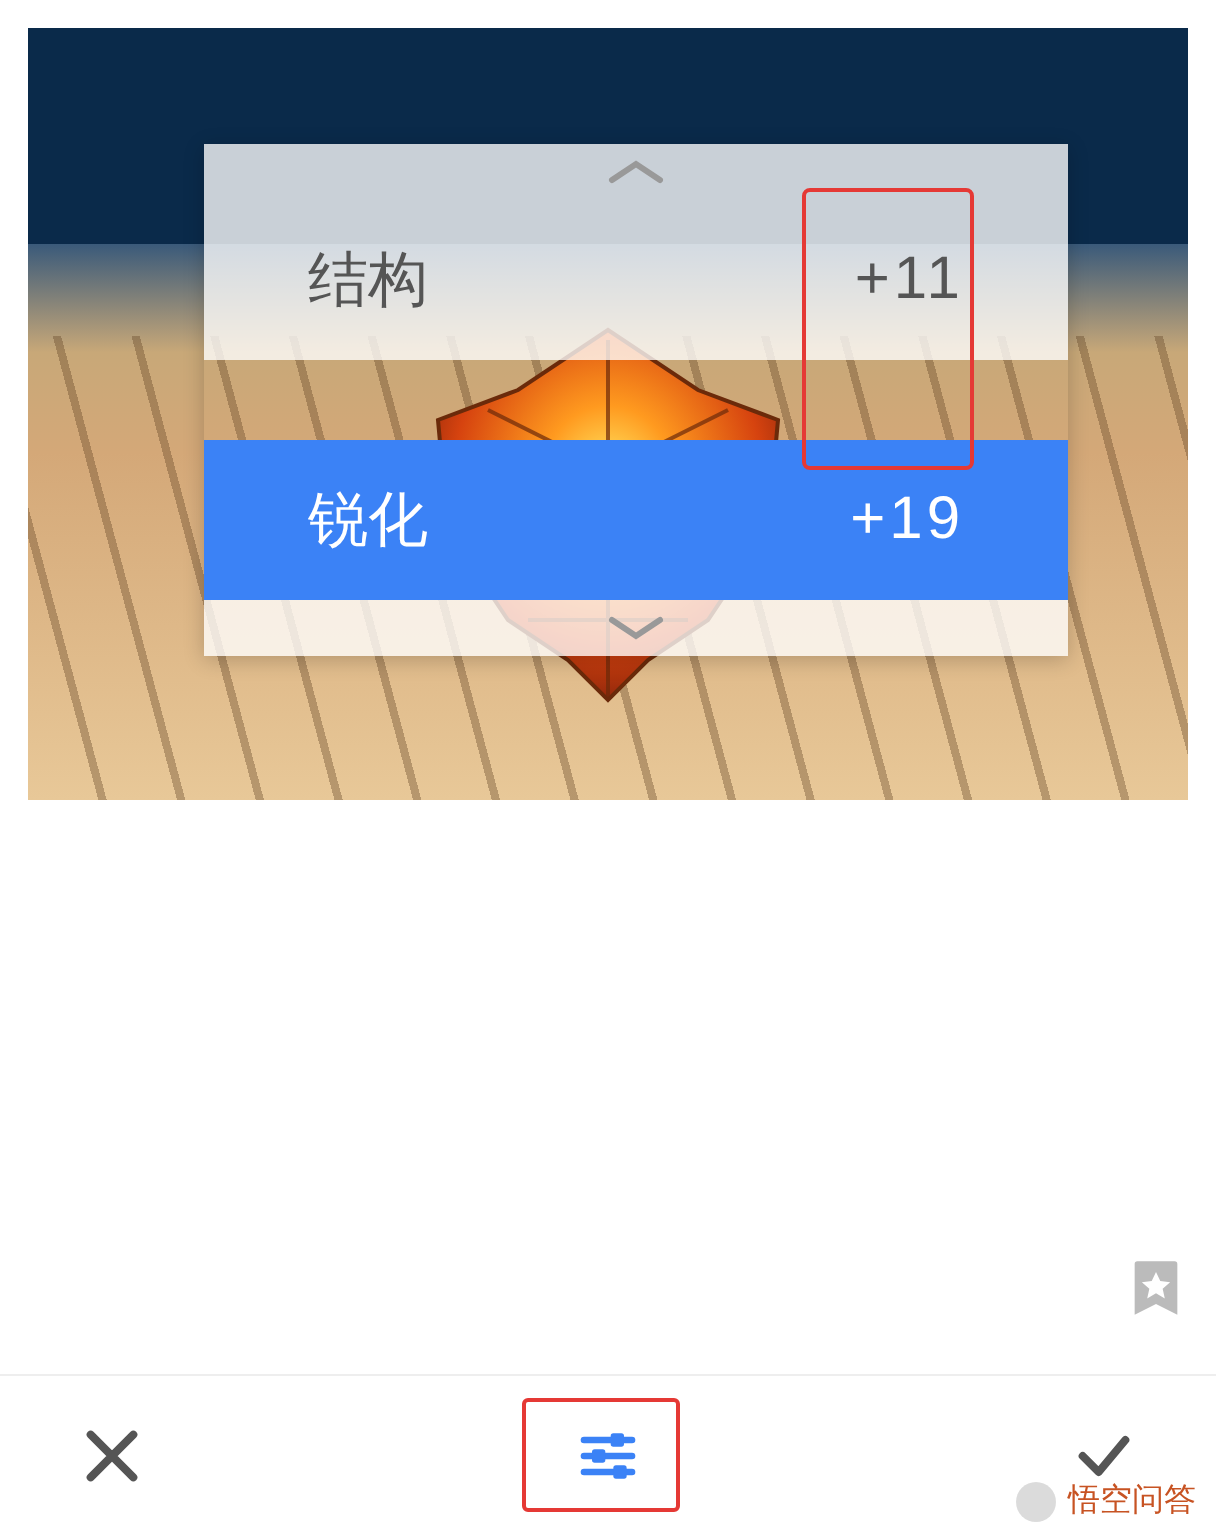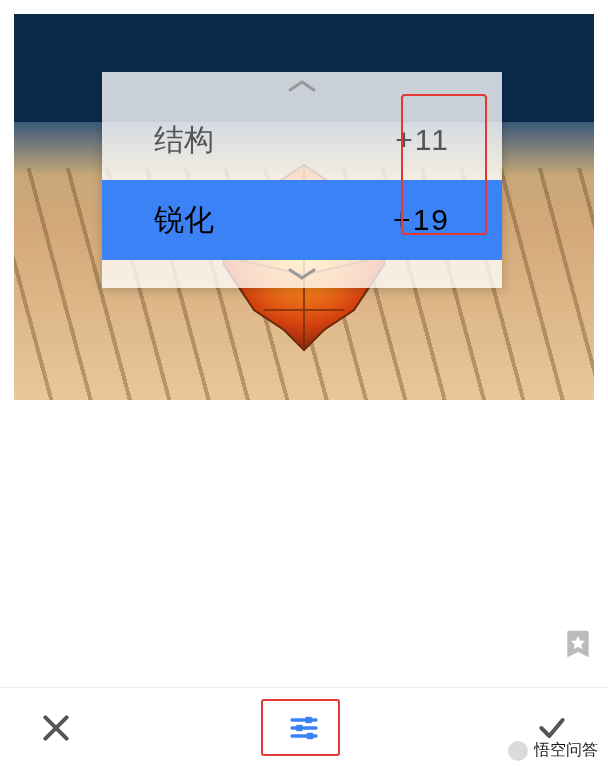--- a/index.html
+++ b/index.html
@@ -50,21 +50,21 @@
       width: 230px;
       height: 200px;
     }
     .leaf svg { width: 100%; height: 100%; }
 
     
     .panel {
       position: absolute;
       left: 88px;
       top: 58px;
-      width: 400px;
+      width: 432px;
       box-shadow: 0 2px 10px rgba(0,0,0,0.2);
     }
     .panel-chevron-top, .panel-chevron-bottom {
       height: 28px;
       background: rgba(255,255,255,0.78);
       display: flex;
       align-items: center;
       justify-content: center;
       color: #888;
     }
@@ -78,21 +78,22 @@
       justify-content: space-between;
       padding: 0 52px;
       font-size: 30px;
     }
     .panel-row.inactive {
       background: rgba(255,255,255,0.78);
       color: #555;
     }
     .panel-row.active {
       background: #3b82f6;
-      color: #000000;
+      color: #ffffff;
+      margin-top: 40px;
     }
     .panel-value { font-variant-numeric: tabular-nums; letter-spacing: 2px; }
 
     
     .highlight-values {
       position: absolute;
       left: 401px;
       top: 94px;
       width: 86px;
       height: 141px;
@@ -148,21 +149,21 @@
     .tool-btn svg, .tool-center svg { width: 32px; height: 32px; }
 
     
     .watermark {
       position: absolute;
       right: 10px;
       bottom: 6px;
       display: flex;
       align-items: center;
       gap: 6px;
-      color: #000000;
+      color: #c2410c;
       font-size: 16px;
       font-weight: 500;
       opacity: 0.9;
       pointer-events: none;
     }
     .watermark-icon {
       width: 20px; height: 20px;
       border-radius: 50%;
       background: #d8d8d8;
       position: relative;

